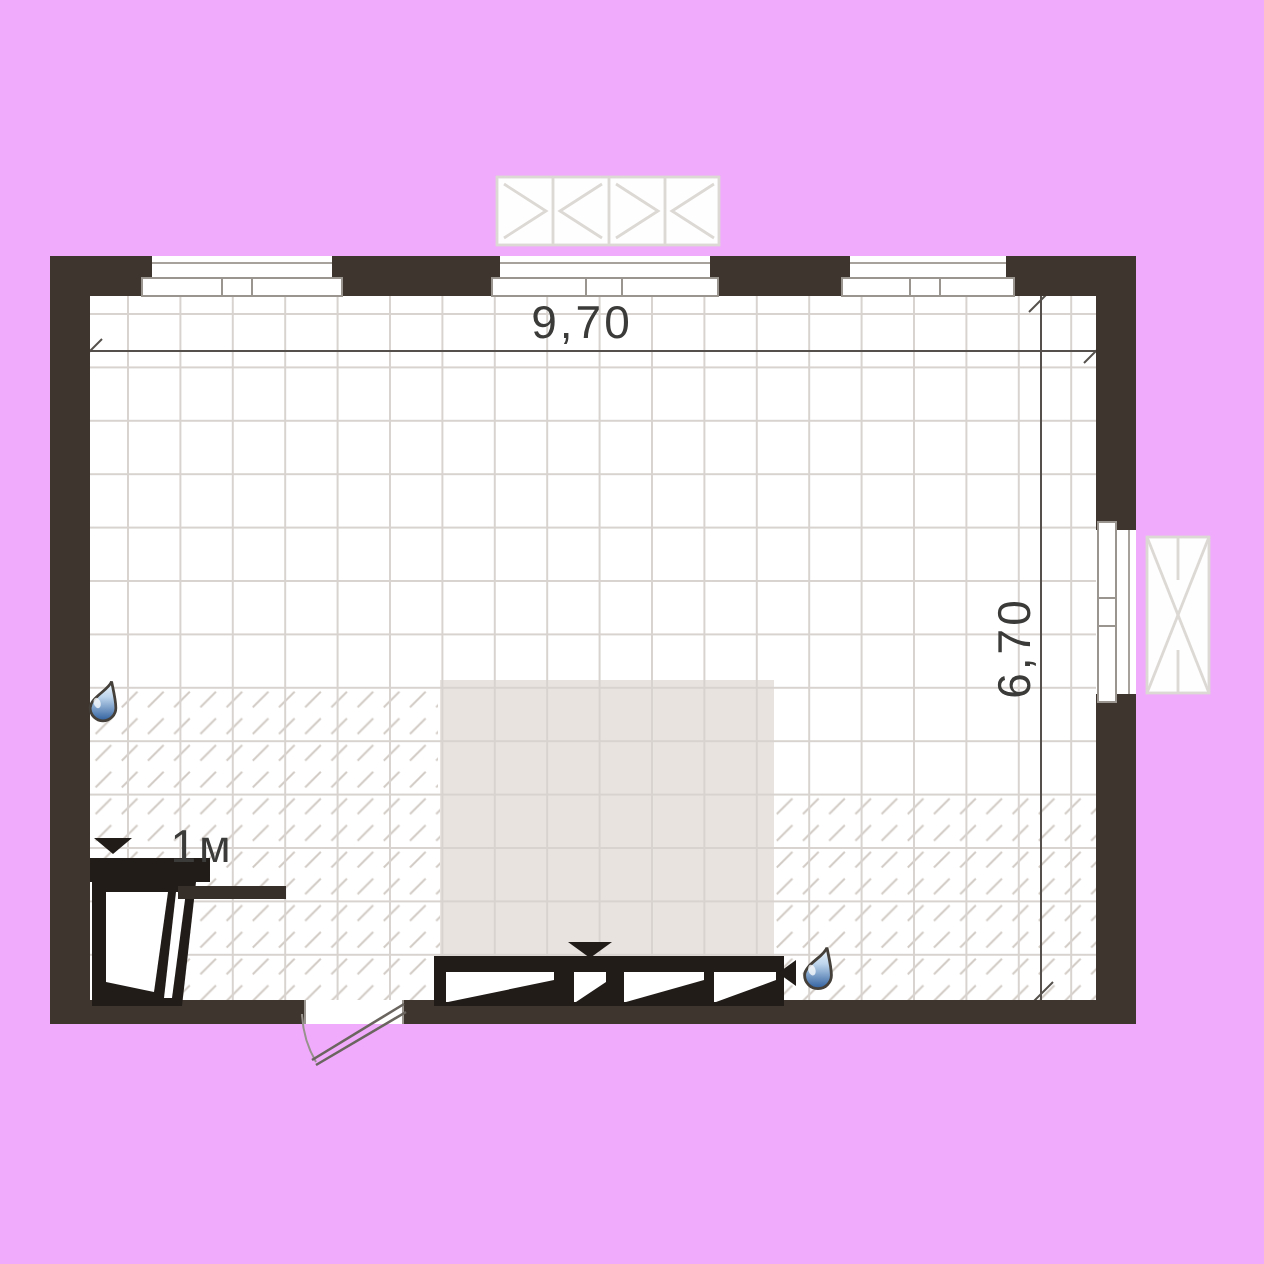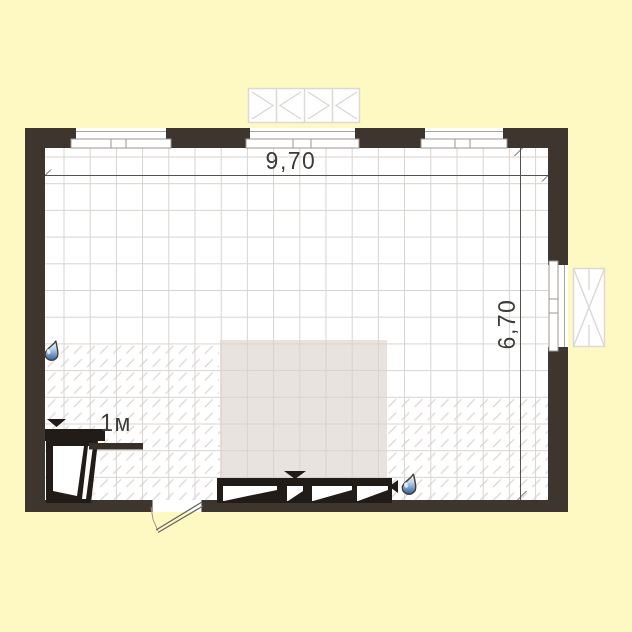--- a/index.html
+++ b/index.html
@@ -1,27 +1,27 @@
 <!DOCTYPE html>
 <html><head>
 <meta charset="utf-8">
 <style>
   html,body{margin:0;padding:0;background:#ffffff;}
   .canvas{
-    position:relative;width:632px;height:632px;background:#fef9c3;
+    position:relative;width:632px;height:632px;background:#f0abfc;
     font-family:"Liberation Sans", sans-serif;overflow:hidden;
   }
   .canvas svg{position:absolute;left:0;top:0;}
   .label{
     position:absolute;color:#3b3b3a;font-size:23px;line-height:24px;
     letter-spacing:1.5px;text-align:center;white-space:nowrap;
   }
   .dim-w{left:261px;top:149px;width:60px;}
   .dim-h{left:478px;top:312px;width:58px;height:24px;transform:rotate(-90deg);transform-origin:center;}
-  .scale-label{left:93px;top:411px;width:46px;}
+  .scale-label{left:78px;top:411px;width:46px;}
 </style>
 </head>
 <body>
 
 <div class="canvas">
   <svg width="632" height="632" viewBox="0 0 632 632">
     <defs>
       <pattern id="grid" x="63.5" y="156.5" width="26.2" height="26.7" patternUnits="userSpaceOnUse">
         <path d="M0.5,0 V26.7 M0,0.5 H26.2" stroke="#d8d3cf" stroke-width="1" fill="none"></path>
       </pattern>

